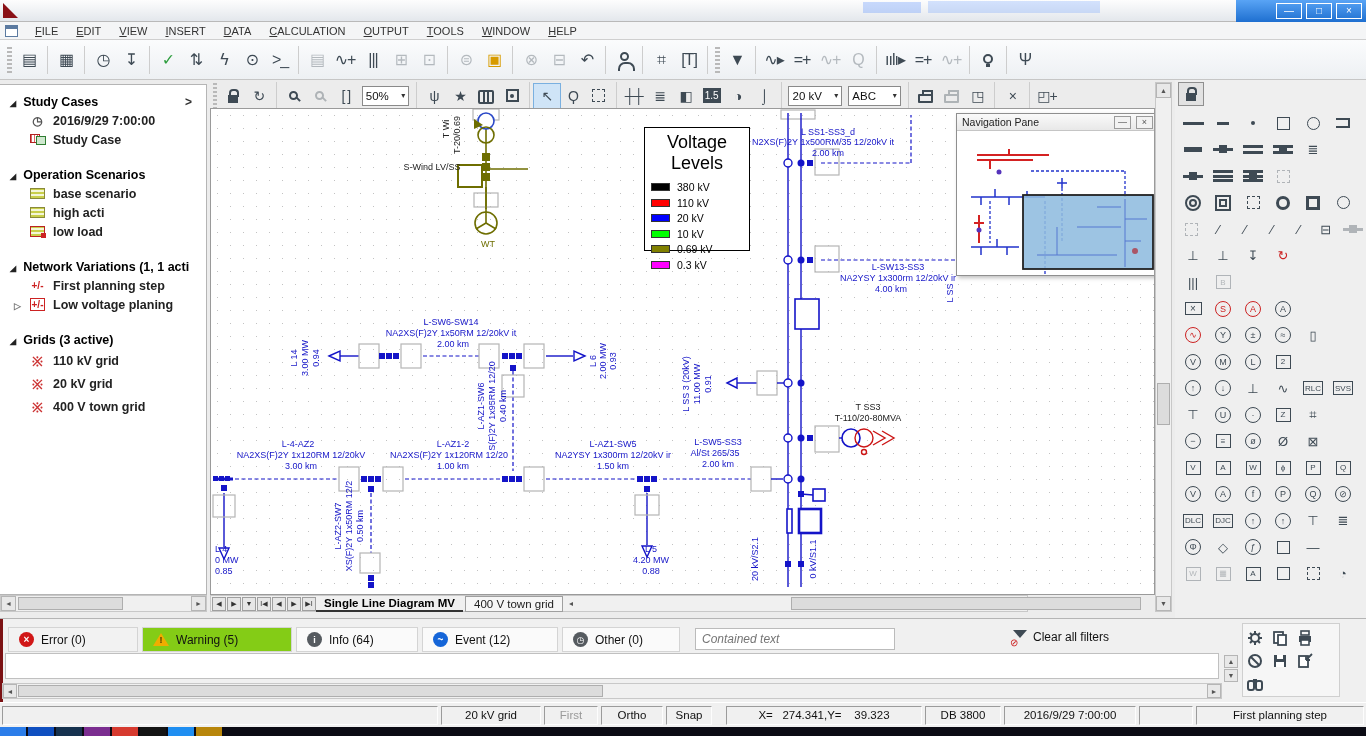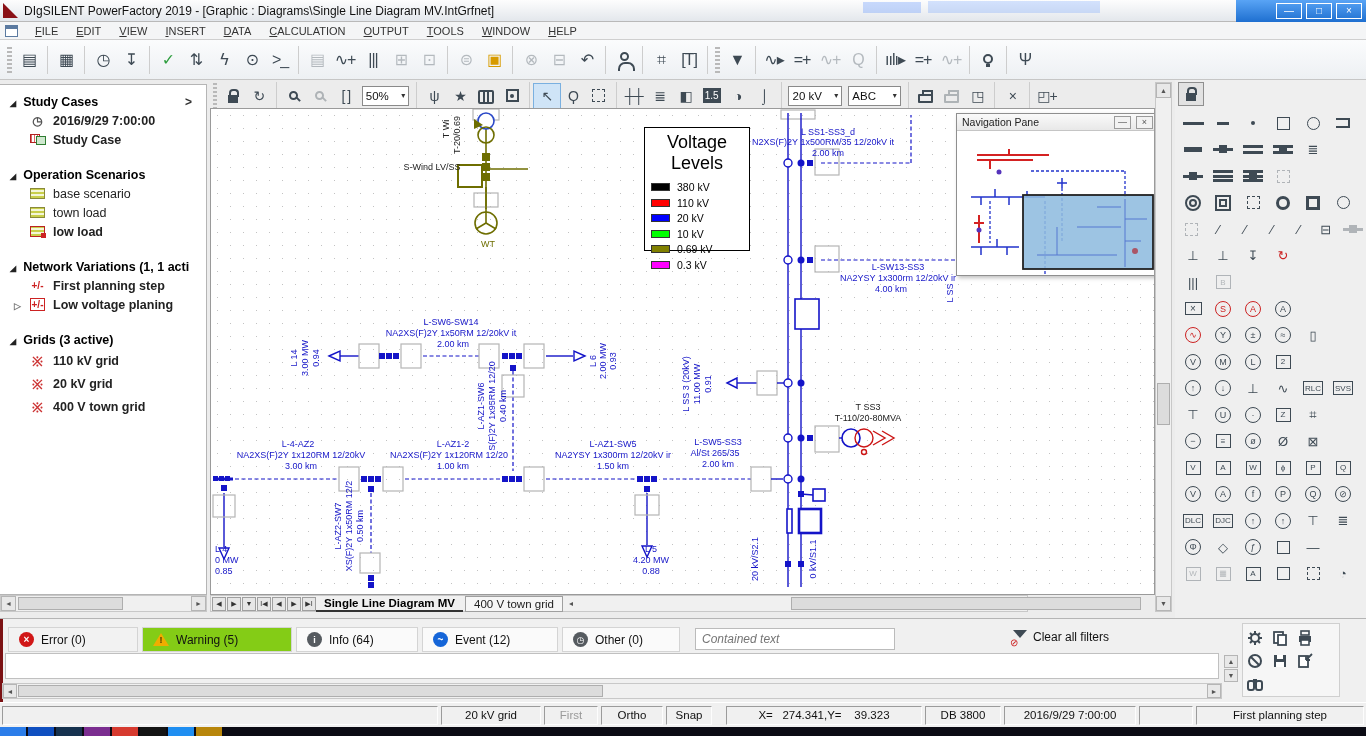--- a/index.html
+++ b/index.html
@@ -61,21 +61,21 @@
   .ic-bulb::after { content:''; position:absolute; left:1px; bottom:-5px; width:4px; height:3px; background:#3e4a54; }
   .ic-sqd { width:13px; height:13px; border:1.5px dashed #3e4a54; }
 
   
   #sidebar { position:absolute; left:0; top:84px; width:207px; height:511px; background:#fff;
     border:1px solid #b5b5b5; border-left:none; padding:8px 0 0 6px; overflow:hidden; }
   .sb-sec { margin-bottom:17px; }
   .sb-head { display:flex; align-items:center; font-weight:bold; font-size:12.5px; color:#000; padding:2px 4px; }
   .sb-head .tri::before { content:'\25E2'; font-size:8px; color:#222; margin-right:7px; }
   .sb-head .act { margin-left:auto; margin-right:10px; font-weight:bold; color:#333; font-size:12px; }
-  .sb-item { display:flex; align-items:center; padding:2.5px 0 2.5px 24px; font-size:12.5px; color:#222; }
+  .sb-item { display:flex; align-items:center; padding:2.5px 0 2.5px 24px; font-size:12.5px; color:#222;font-weight:bold; }
   .sb-item.b { font-weight:bold; }
   .sb-item .sic { width:15px; display:inline-flex; justify-content:center; margin-right:8px; }
   .si-clock::before { content:'\25F7'; color:#555; font-size:12px; }
   .si-case { position:relative; width:12px; height:11px; }
   .si-case::before { content:''; position:absolute; left:0; top:0; width:8px; height:7px; border:1px solid #b22222; background:repeating-linear-gradient(90deg,#d66 0 1px,#fff 1px 3px); }
   .si-case::after { content:''; position:absolute; right:-1px; bottom:0; width:8px; height:7px; border:1px solid #2f7d32; background:#cfe8cf; }
   .si-scen { width:10px; height:11px; border:1px solid #8a8a3a; background:repeating-linear-gradient(0deg,#c9cf4a 0 2px,#f4f6d8 2px 4px); position:relative; }
   .si-scen.red { border-color:#b22; }
   .si-scen.red::after { content:''; position:absolute; right:-2px; bottom:-2px; width:5px; height:5px; background:#c22; }
   .si-pm::before { content:'+/-'; color:#c22; font-weight:bold; font-size:10px; }
@@ -201,21 +201,20 @@
   
   #taskbar { position:absolute; left:0; top:727px; width:1366px; height:9px; background:#0b0b14; display:flex; gap:2px; }
   .tk { height:9px; }
 </style>
 </head>
 <body>
 <div id="app">
 
 <div id="titlebar">
   <div id="logo"></div>
-  <span id="win-title">DIgSILENT PowerFactory 2019 - [Graphic : Diagrams\Single Line Diagram MV.IntGrfnet]</span>
 </div>
 <div class="artifact" style="left:863px;top:2px;width:58px;height:11px;background:rgba(70,130,255,.28)"></div>
 <div class="artifact" style="left:928px;top:1px;width:172px;height:12px;background:rgba(70,130,255,.22)"></div>
 <div class="artifact" style="left:1118px;top:25px;width:200px;height:11px;background:rgba(70,130,255,.18)"></div>
 <div id="winbtns">
   <span class="wbtn">—</span>
   <span class="wbtn">□</span>
   <span class="wbtn">×</span>
 </div>
 
@@ -461,21 +460,21 @@
         <div class="sb-head">
           <span class="tri"></span>
           <span>Operation Scenarios</span>
         </div>
         <div class="sb-item">
           <span class="sic si-scen"></span>
           <span>base scenario</span>
         </div>
         <div class="sb-item">
           <span class="sic si-scen"></span>
-          <span>town load</span>
+          <span>high acti</span>
         </div>
         <div class="sb-item b">
           <span class="sic si-scen red"></span>
           <span>low load</span>
         </div>
       </div>
       <div class="sb-sec">
         <div class="sb-head">
           <span class="tri"></span>
           <span>Network Variations (1, 1 acti</span>

